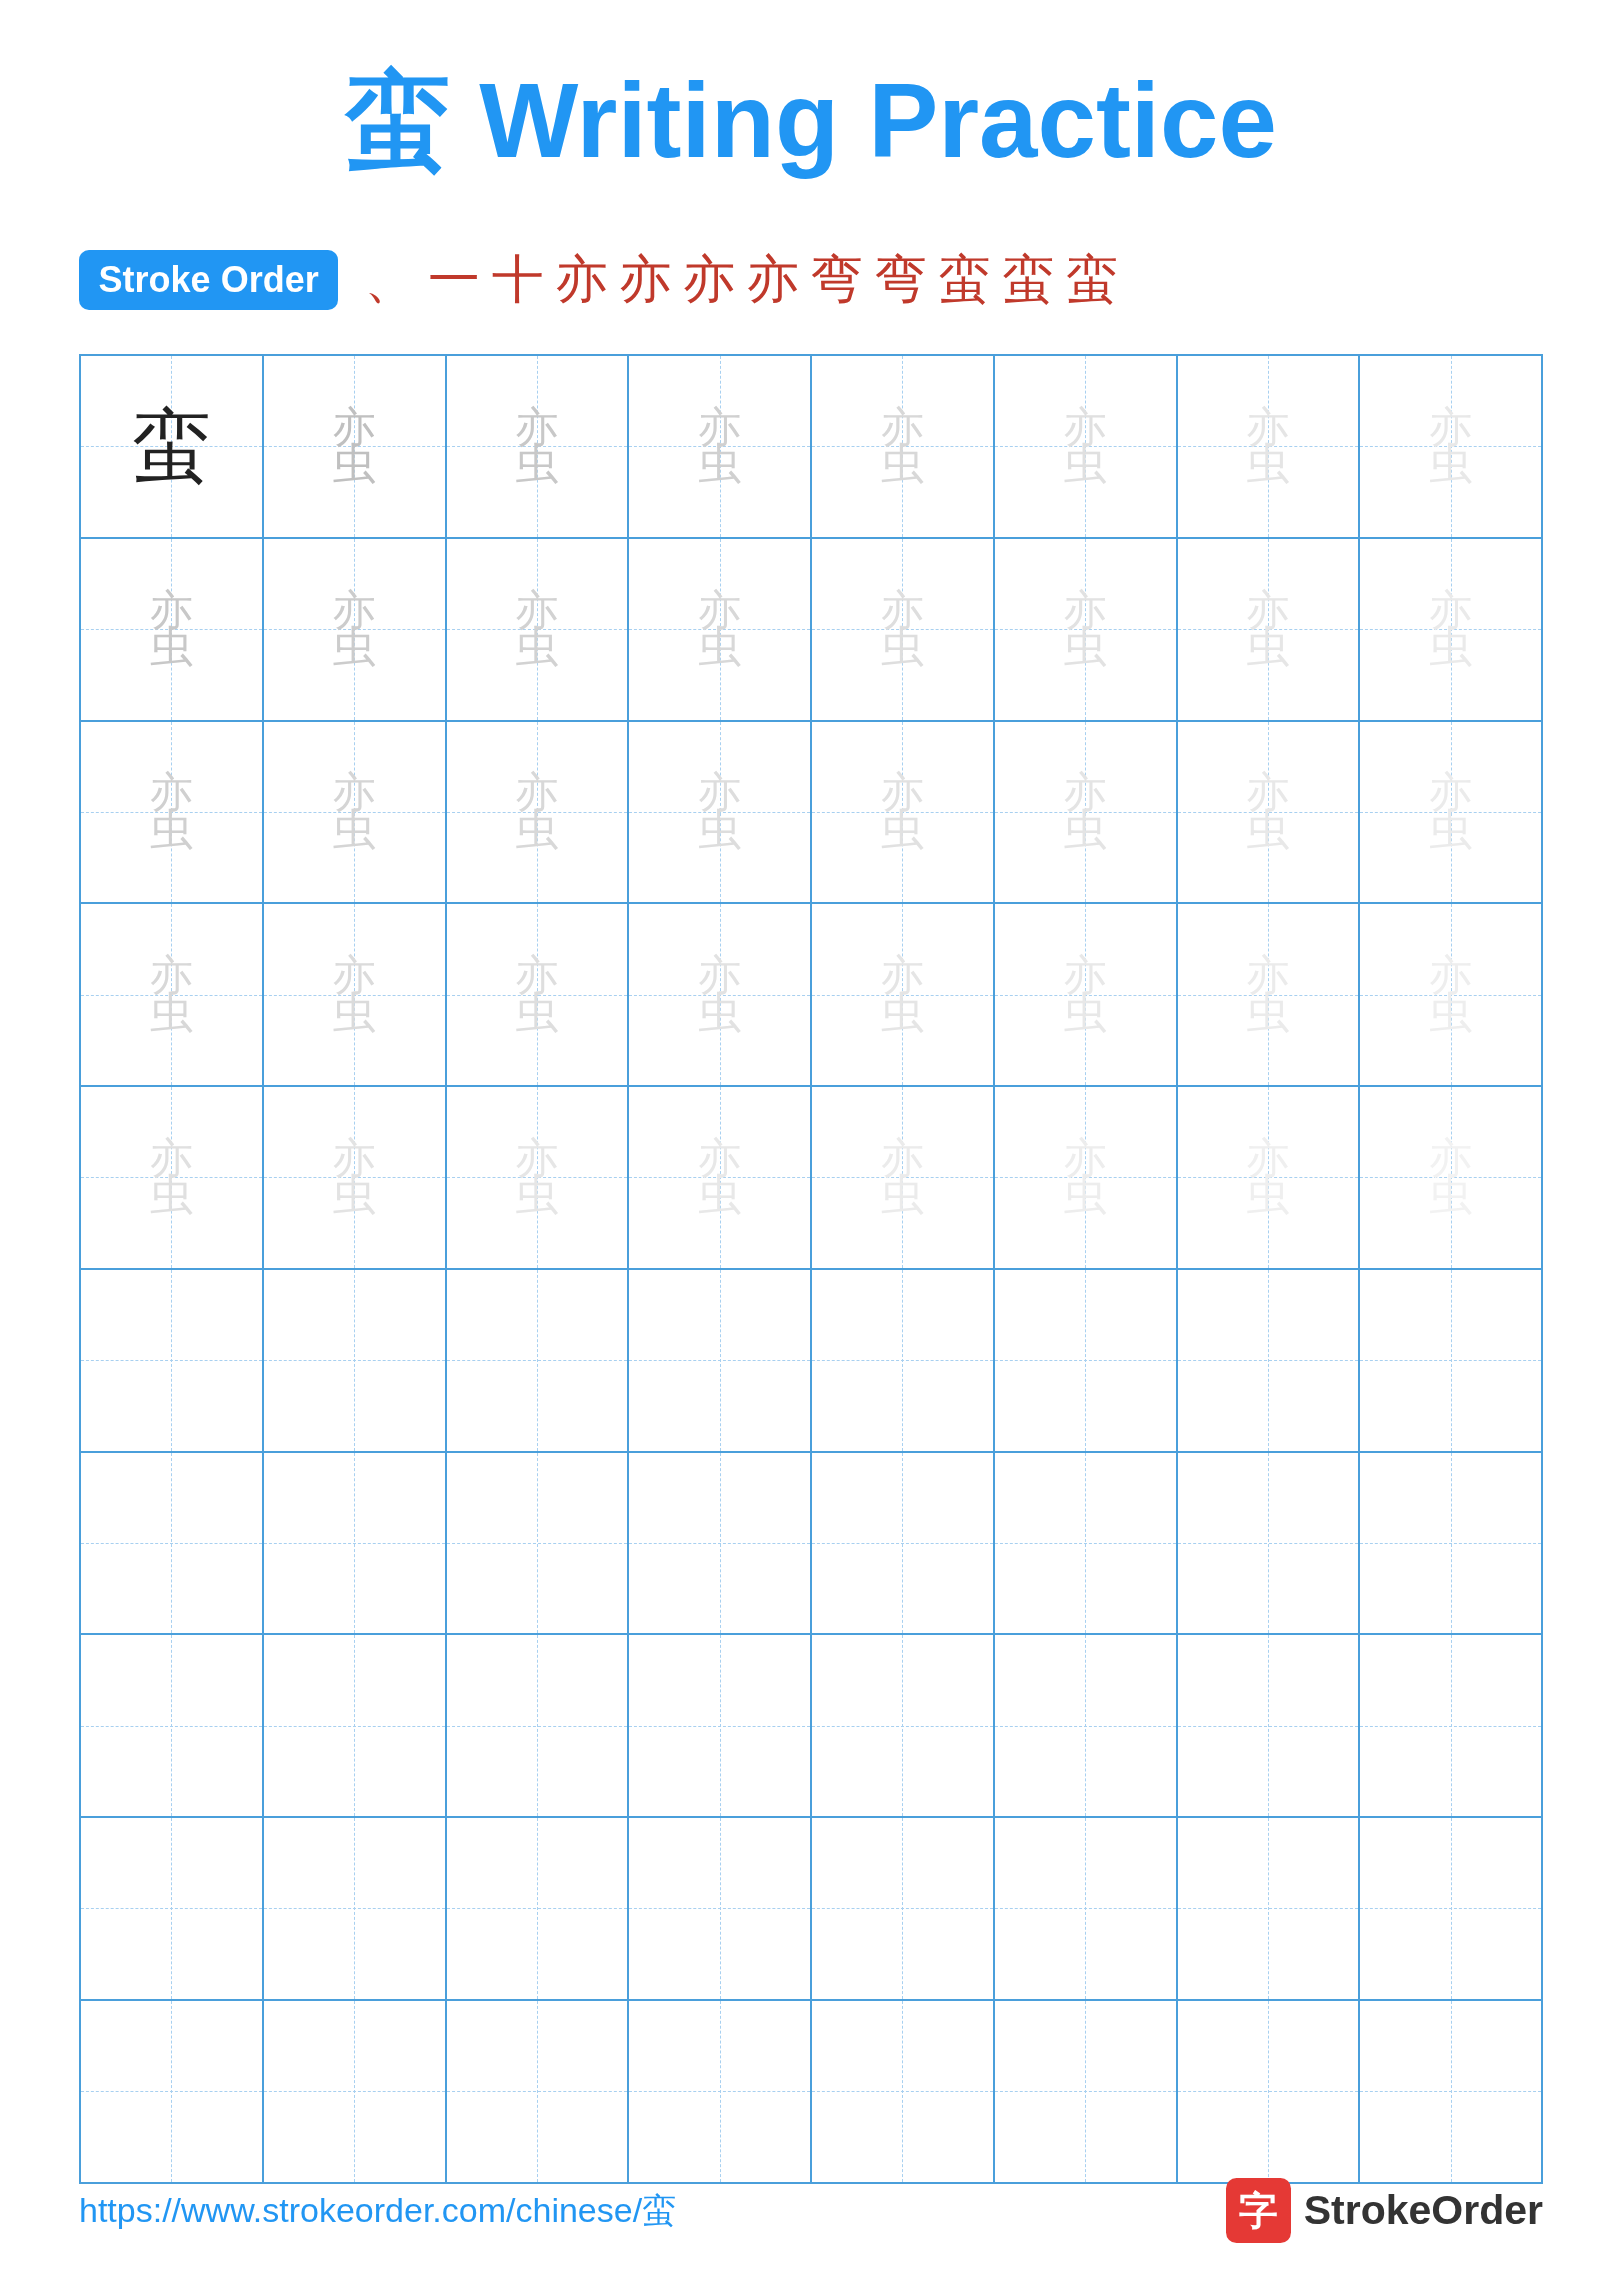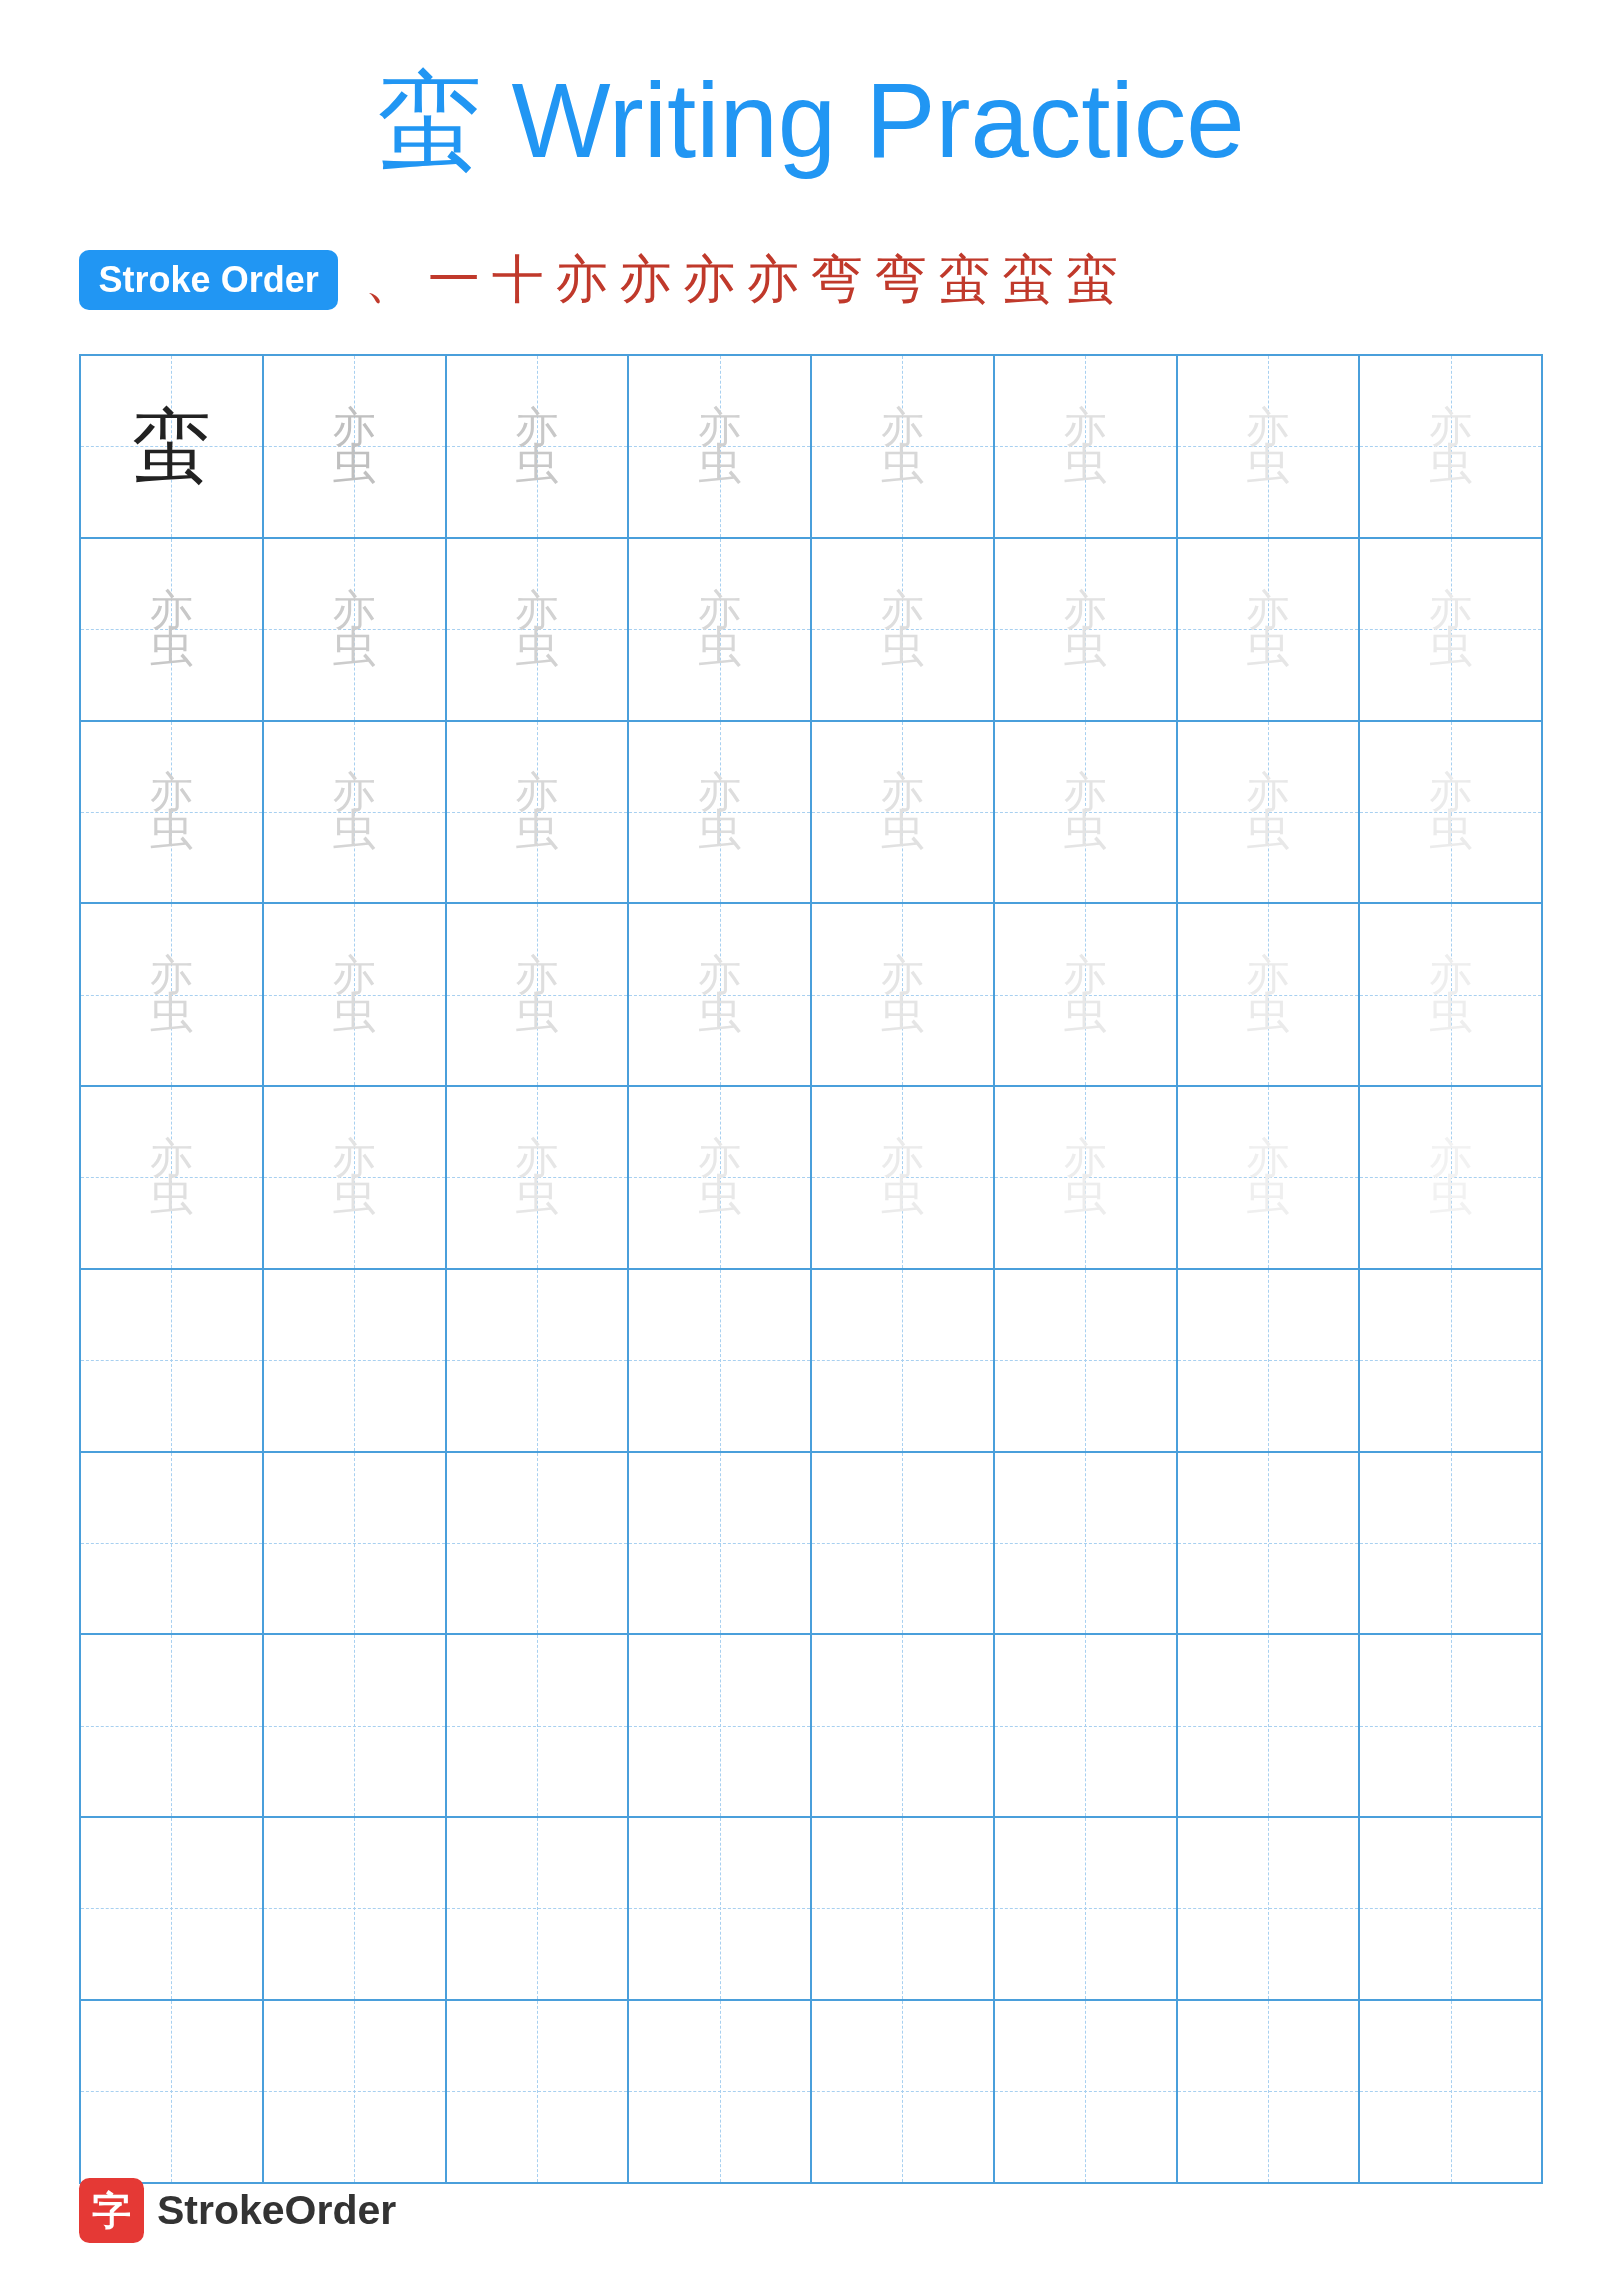--- a/index.html
+++ b/index.html
@@ -17,21 +17,21 @@
       width: 1622px;
       min-height: 2295px;
       background: #fff;
       padding: 52px 79px;
       position: relative;
     }
 
     .title {
       text-align: center;
       font-size: 105px;
-      font-weight: normal;
+      font-weight: bold;
       color: #2196F3;
       margin-bottom: 52px;
       font-family: Arial, sans-serif;
     }
 
     .title .char {
       color: #2196F3;
     }
 
     .stroke-order-row {
@@ -486,20 +486,21 @@
     <div class="grid-cell"></div>
     <div class="grid-cell"></div>
     <div class="grid-cell"></div>
     <div class="grid-cell"></div>
     <div class="grid-cell"></div>
     <div class="grid-cell"></div>
 
   </div>
 
   <div class="footer">
+    <a class="footer-url">https://www.strokeorder.com/chinese/蛮</a>
     <div class="footer-brand">
       <div class="footer-logo">字</div>
       <span>StrokeOrder</span>
     </div>
   </div>
 
 </div>
 
 
 </body></html>

